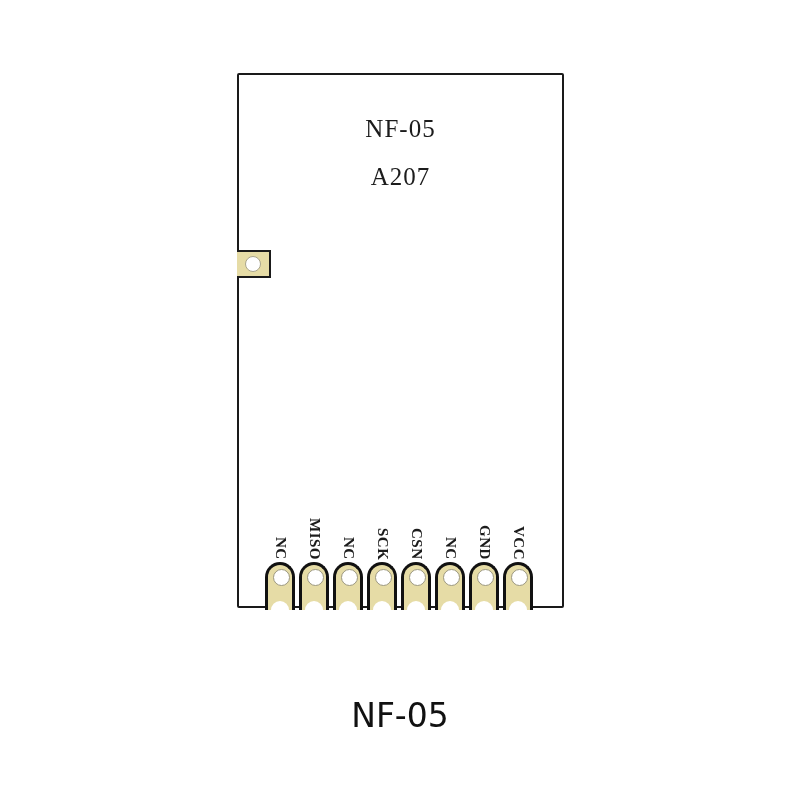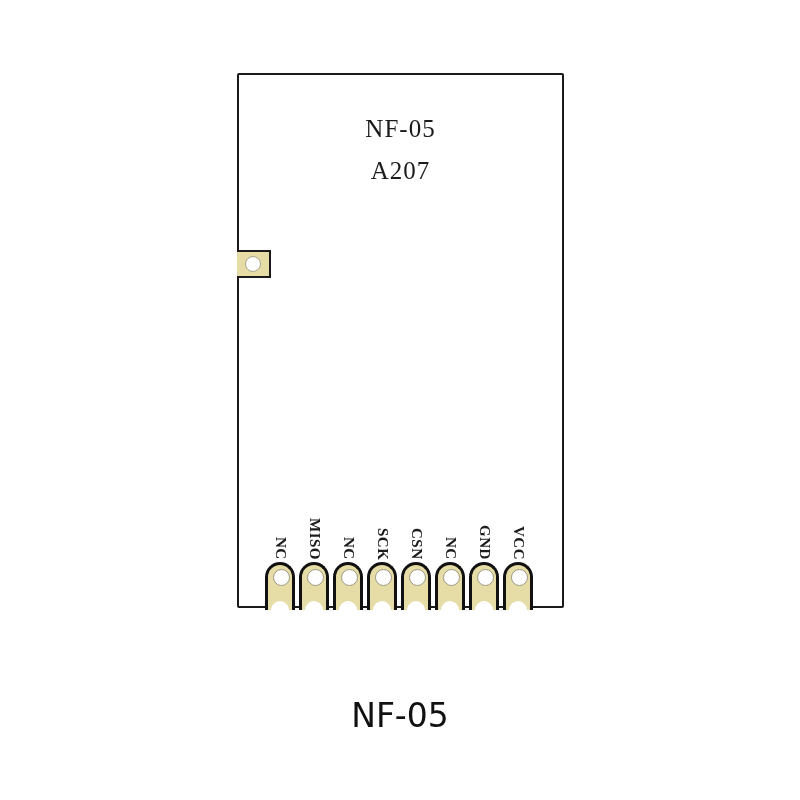--- a/index.html
+++ b/index.html
@@ -8,21 +8,21 @@
       position: absolute; left: 237px; top: 73px; width: 327px; height: 535px;
       border: 2px solid #1a1a1a; box-sizing: border-box; background: #ffffff;
       border-radius: 2px;
     }
     .board-text {
       position: absolute; left: 0; width: 100%; text-align: center;
       font-family: "Liberation Serif", "DejaVu Serif", serif; color: #1c1c1c;
       font-size: 25px; letter-spacing: 1px;
     }
     .model { top: 40px; }
-    .code { top: 82px; text-align: center; }
+    .code { top: 88px; text-align: center; }
     .side-pad {
       position: absolute; left: 237px; top: 250px; width: 34px; height: 28px;
       background: #e6dca6; border: 2px solid #1a1a1a; border-left: none; box-sizing: border-box;
     }
     .side-pad::after {
       content: ""; position: absolute; left: 8px; top: 4px; width: 16px; height: 16px;
       border-radius: 50%; background: #fff; border: 1.5px solid #a9a58c; box-sizing: border-box;
     }
     .pins { position: absolute; left: 265px; top: 562px; width: 272px; height: 48px; }
     .pin {

